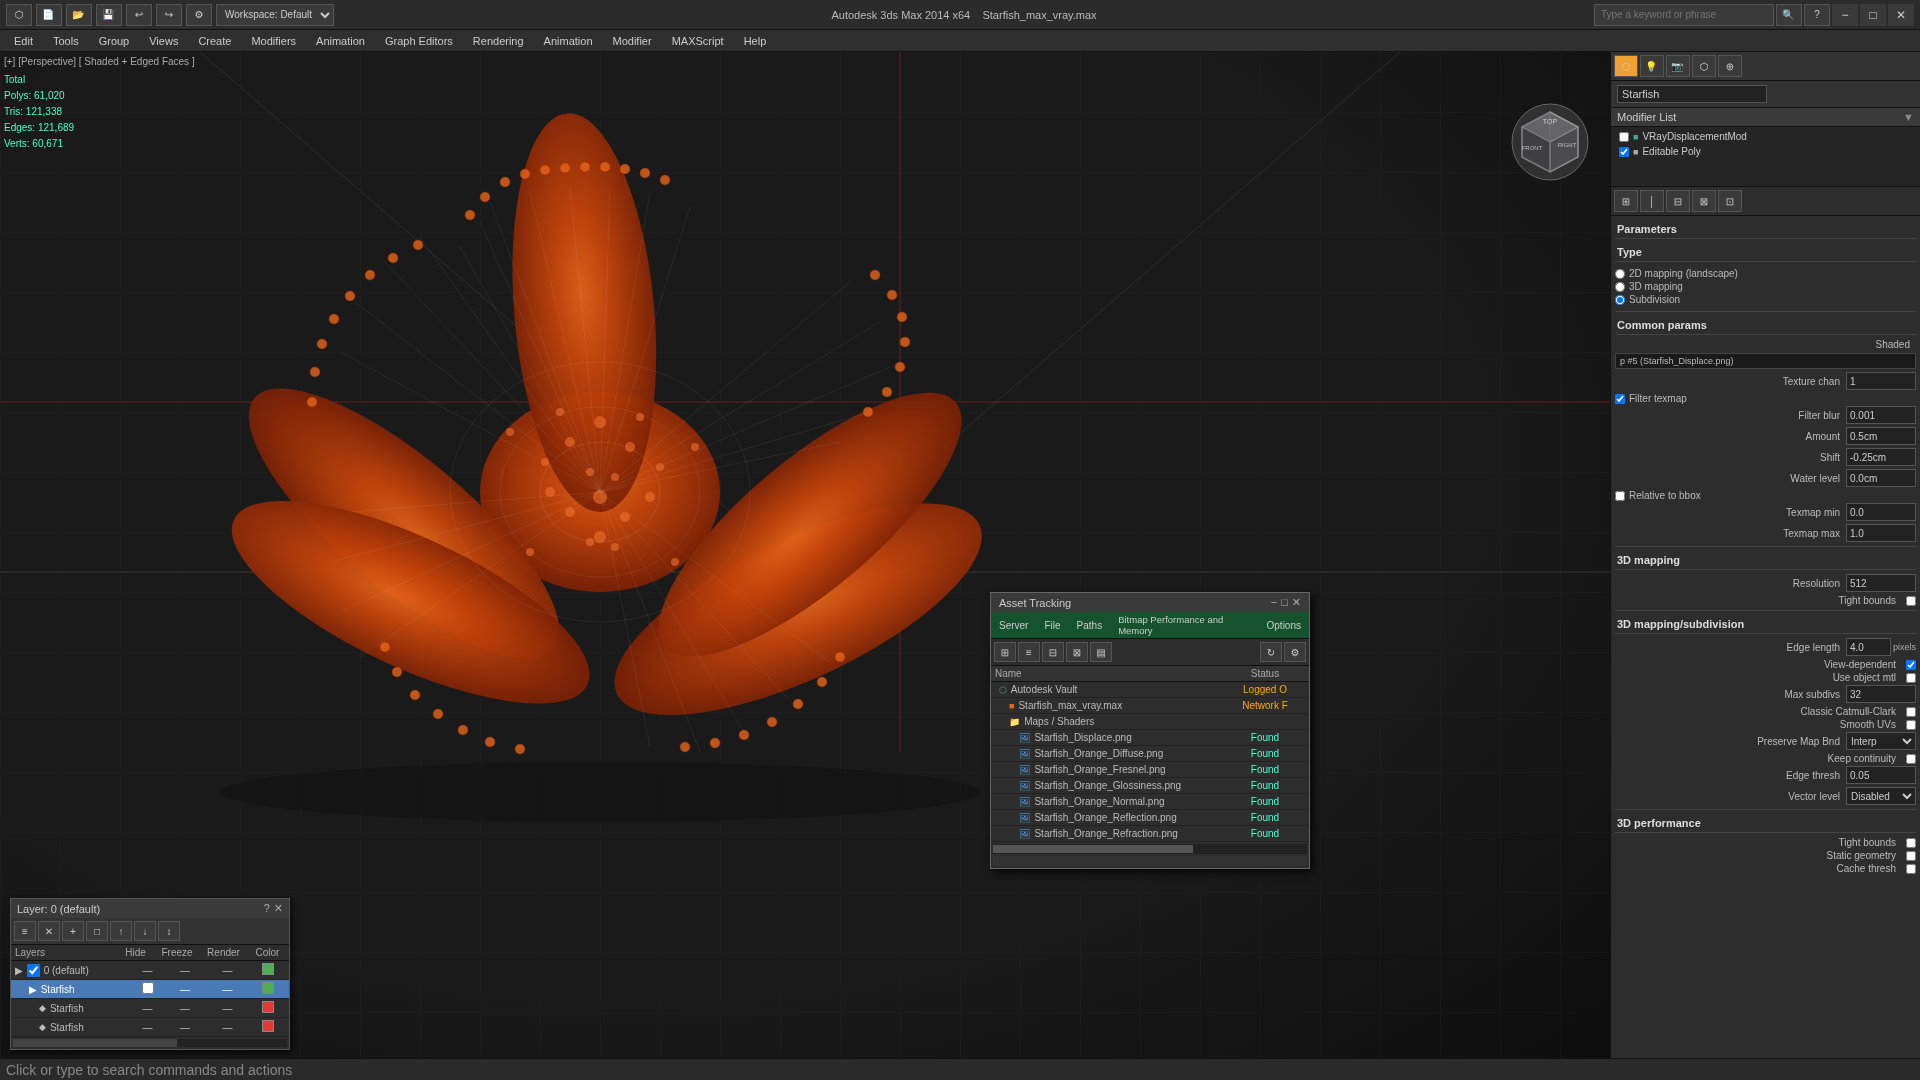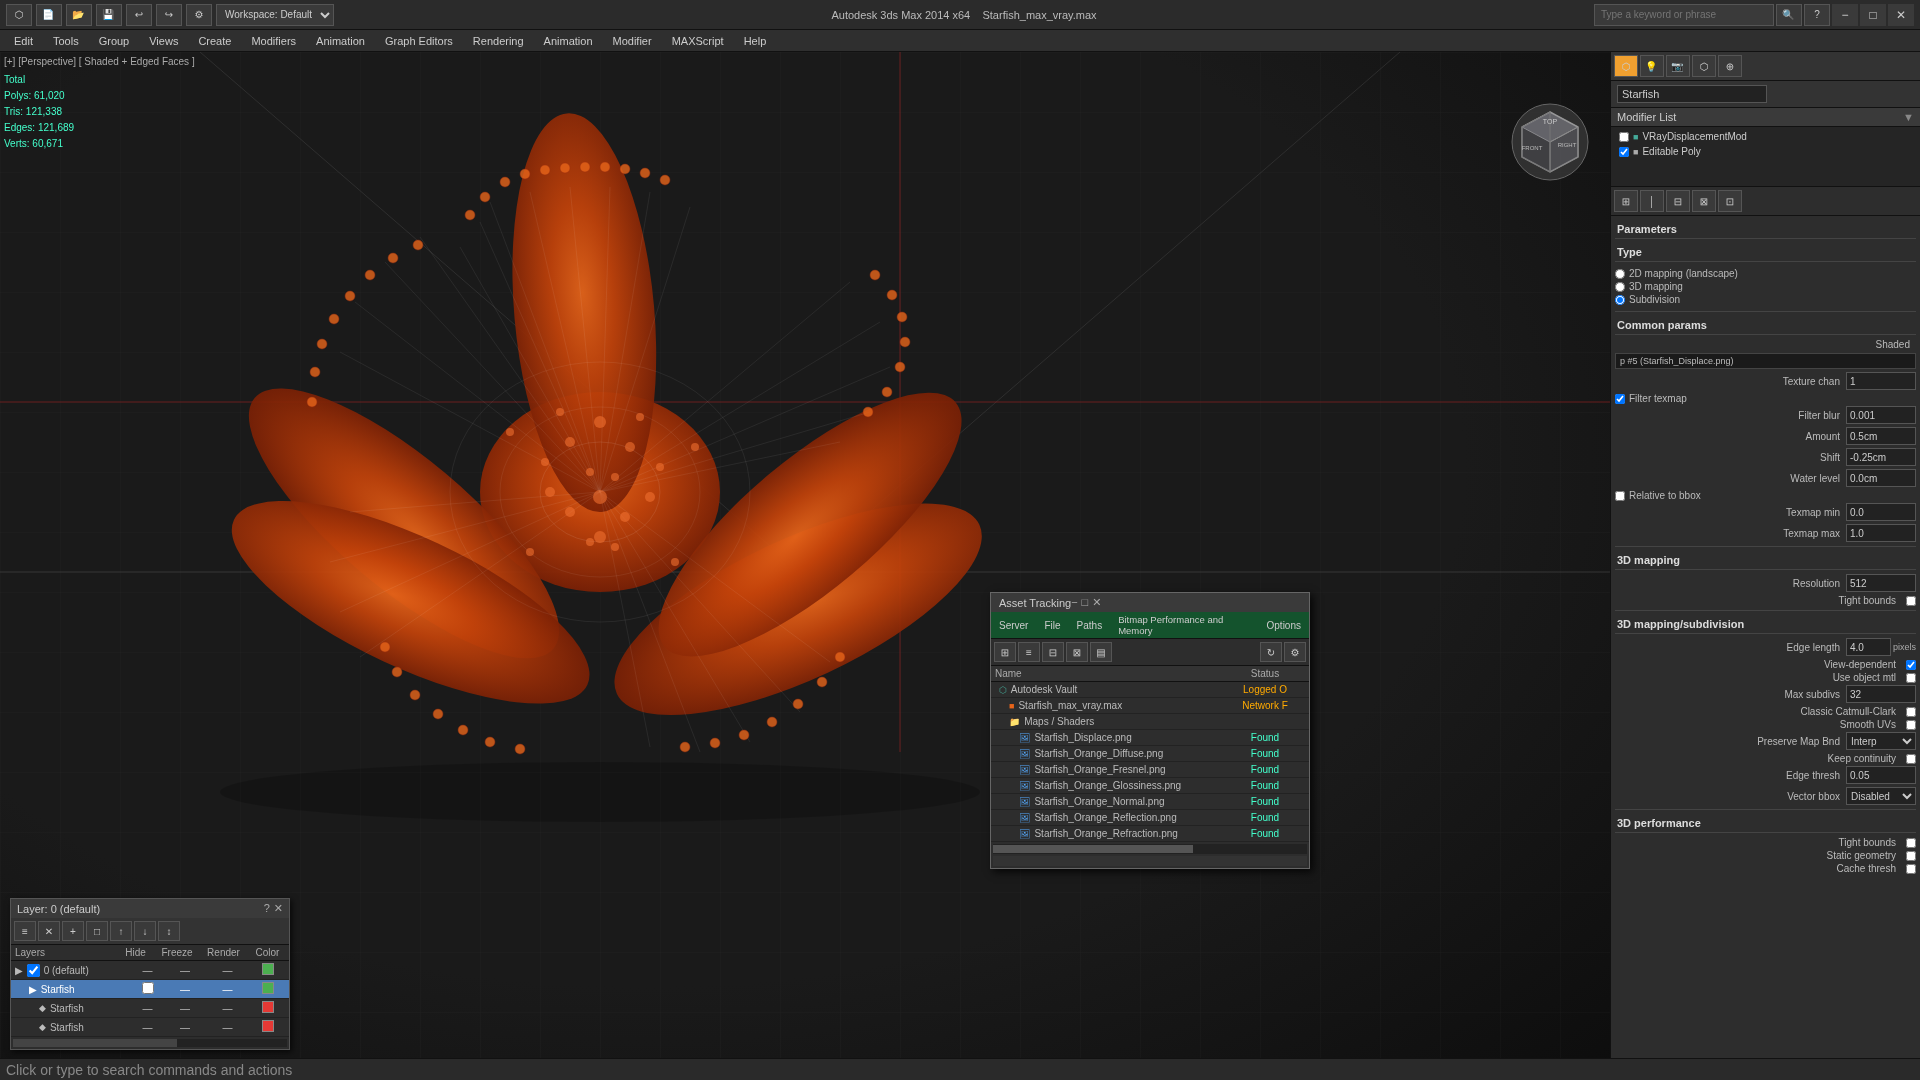--- a/index.html
+++ b/index.html
@@ -98,21 +98,21 @@
     .lm-color-box { width: 12px; height: 12px; display: inline-block; border: 1px solid #888; }
     .lm-check { width: 12px; height: 12px; }
     #lm-scrollbar { height: 8px; background: #222; margin: 2px; }
 
     
     #asset-tracking {
       position: absolute; top: 540px; left: 990px;
       width: 320px; background: #2d2d2d; border: 1px solid #666;
       box-shadow: 3px 3px 8px rgba(0,0,0,0.8);
     }
-    #at-titlebar { background: #3a3a3a; padding: 3px 8px; display: flex; align-items: center; }
+    #at-titlebar { background: #3a3a3a; padding: 3px 8px; display: flex; align-items: center; justify-content: space-between; }
     #at-menubar { display: flex; align-items: center; background: #14532d; border-bottom: 1px solid #111; }
     .at-menu-item { padding: 2px 8px; font-size: 10px; color: #ccc; cursor: pointer; }
     #at-toolbar { display: flex; gap: 2px; padding: 3px; background: #2d2d2d; border-bottom: 1px solid #111; align-items: center; justify-content: space-between; }
     .at-tool { width: 22px; height: 20px; background: #3a3a3a; border: 1px solid #555; color: #ccc; display: flex; align-items: center; justify-content: center; font-size: 10px; cursor: pointer; }
     #at-table-header { display: flex; background: #333; border-bottom: 1px solid #111; padding: 2px 4px; font-size: 10px; color: #aaa; }
     .at-col-name { flex: 1; }
     .at-col-status { width: 80px; text-align: center; }
     .at-row { display: flex; align-items: center; padding: 2px 4px; font-size: 10px; color: #bbb; border-bottom: 1px solid #222; }
     .at-row-name { flex: 1; display: flex; align-items: center; gap: 4px; padding-left: 4px; }
     .at-row-name.indent1 { padding-left: 14px; }
@@ -729,21 +729,21 @@
         <span style="flex:1; text-align:right; padding-right:6px;">Keep continuity</span>
         <input type="checkbox" style="">
       </div>
 
       <div class="param-row">
         <span class="param-label">Edge thresh</span>
         <input class="param-value" type="text" value="0.05" style="">
       </div>
 
       <div class="param-row">
-        <span class="param-label">Vector bbox</span>
+        <span class="param-label">Vector level</span>
         <select class="param-select">
           <option>Disabled</option>
           <option>Object space</option>
           <option>Tangent space</option>
         </select>
       </div>
 
       <hr class="section-sep">
       <div class="section-title">3D performance</div>
 

